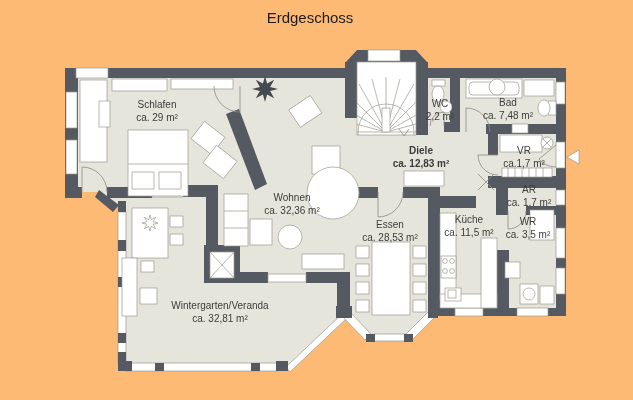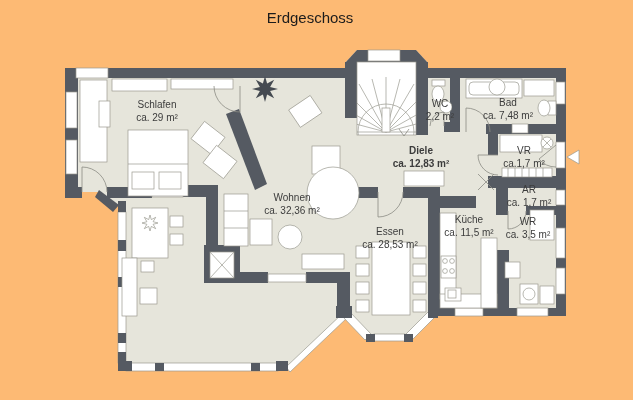--- a/index.html
+++ b/index.html
@@ -306,18 +306,22 @@
     <div>ca. 1,7 m²</div>
   </div>
   <div class="room-label" style="left:528px;top:228px;">
     <div>WR</div>
     <div>ca. 3,5 m²</div>
   </div>
   <div class="room-label" style="left:469px;top:226px;">
     <div>Küche</div>
     <div>ca. 11,5 m²</div>
   </div>
-  <div class="room-label" style="left:390px;top:238px;">
+  <div class="room-label" style="left:390px;top:231px;">
     <div>Essen</div>
     <div>ca. 28,53 m²</div>
   </div>
+  <div class="room-label" style="left:220px;top:312px;">
+    <div>Wintergarten/Veranda</div>
+    <div>ca. 32,81 m²</div>
+  </div>
 
 </div>
 
 </body></html>

